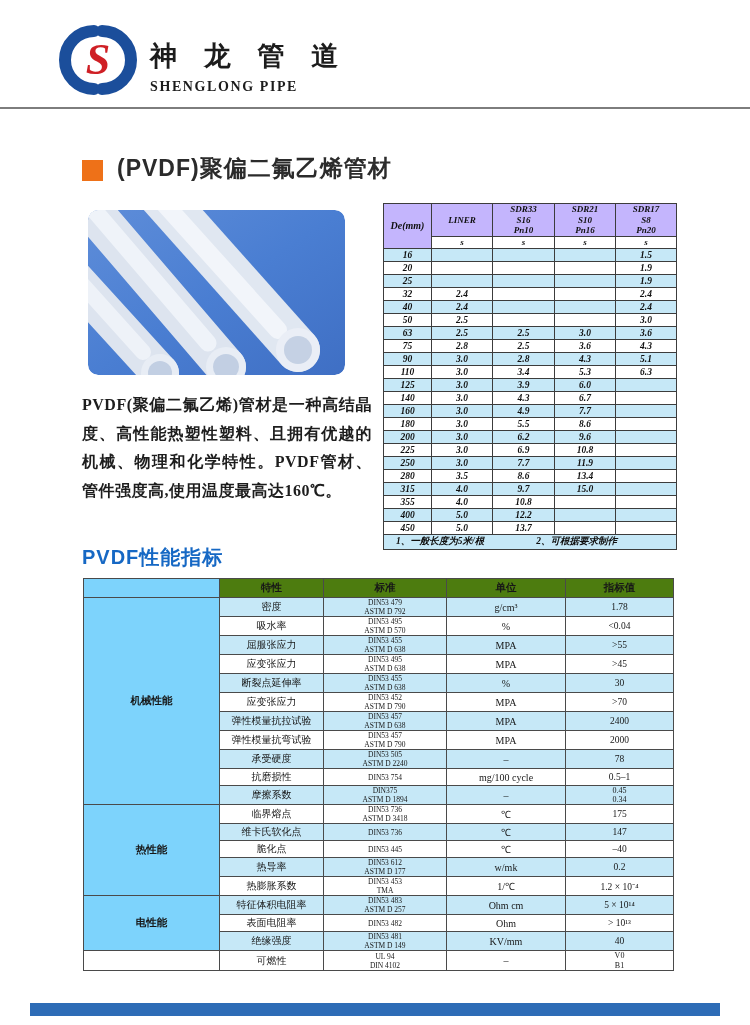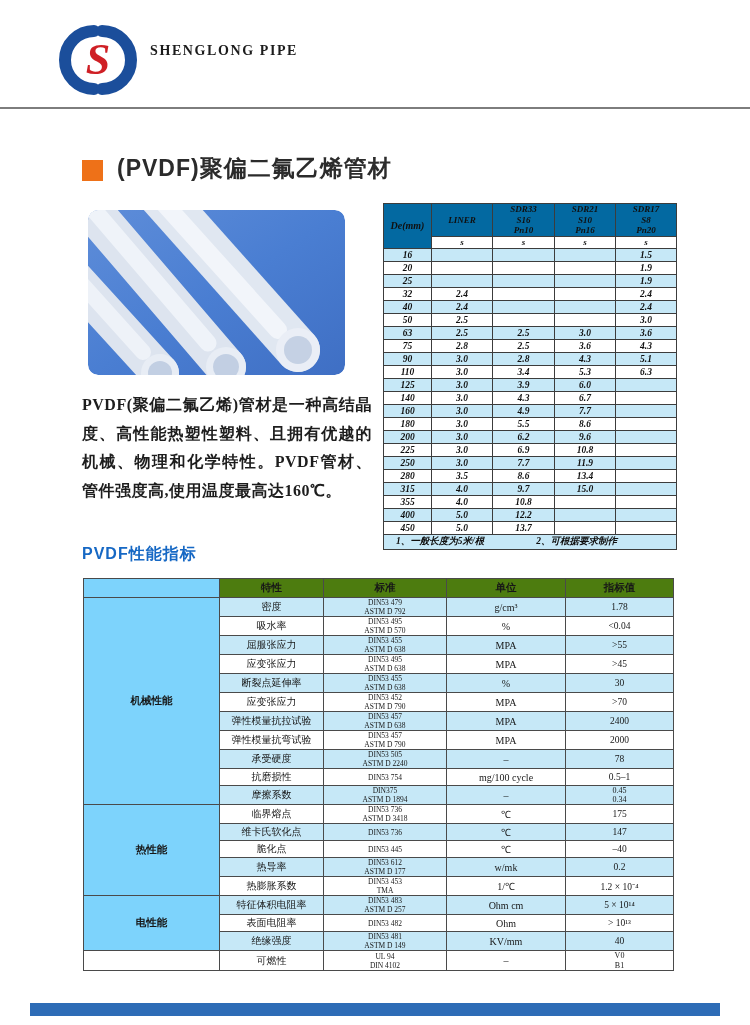--- a/index.html
+++ b/index.html
@@ -24,31 +24,31 @@
 
   
   .photo { position:absolute; left:88px; top:210px; width:257px; height:165px;
            border-radius:10px; overflow:hidden; }
 
   
   .intro { position:absolute; left:82px; top:391px; width:290px; font-size:16px; line-height:28.5px;
            font-weight:bold; color:#1d1d1d; text-align:justify; letter-spacing:0.5px; }
 
   
-  .sec-title { position:absolute; left:82px; top:544px; font-size:16px; font-weight:bold;
+  .sec-title { position:absolute; left:82px; top:544px; font-size:20px; font-weight:bold;
                color:#1668c4; font-family:"Liberation Sans", sans-serif; letter-spacing:1px; }
 
   
   table { border-collapse:collapse; position:absolute; table-layout:fixed; }
   .blue { background:#c6e8f7; }
 
   
   .size-table { left:383px; top:203px; width:293px; font-style:italic; font-weight:bold; color:#101010; }
   .size-table th, .size-table td { border:1px solid #3c3c3c; text-align:center; padding:0; vertical-align:middle; }
-  .size-table thead tr:first-child th { background:#0369a1; }
+  .size-table thead tr:first-child th { background:#c4b5fd; }
   .sz-h { font-size:9px; line-height:1.18; white-space:pre-line; height:30px; }
   .sz-h.de { font-size:10px; }
   .sz-s { height:12px; font-size:9px; background:#ffffff; }
   .size-table tbody td { height:13px; font-size:9.5px; }
   .size-table .notes td { height:15px; font-size:9.5px; text-align:left; font-style:italic; }
   .size-table .notes span { display:inline-block; }
   .size-table .notes .n1 { margin-left:12px; }
   .size-table .notes .n2 { margin-left:52px; }
 
   
@@ -73,20 +73,21 @@
 <div class="page">
 
   <div class="hdr-logo">
     <svg width="84" height="72" viewBox="0 0 84 72">
       <path d="M38,7 A29,29 0 0 0 38,65" fill="none" stroke="#1b4e9b" stroke-width="12" stroke-linecap="round"></path>
       <path d="M46,7 A29,29 0 0 1 46,65" fill="none" stroke="#1b4e9b" stroke-width="12" stroke-linecap="round"></path>
       <text x="42" y="50" text-anchor="middle" font-family="'Liberation Serif',serif" font-size="44" font-weight="bold" font-style="italic" fill="#cf1f25">S</text>
     </svg>
   </div>
   <div class="hdr-text">
+    <div class="hdr-cn">神 龙 管 道</div>
     <div class="hdr-en">SHENGLONG PIPE</div>
   </div>
   <div class="hdr-rule"></div>
 
   <div class="title-row">
     <span class="title-bullet"></span>
     <h1 class="page-title">(PVDF)聚偏二氟乙烯管材</h1>
   </div>
 
   <div class="photo">

